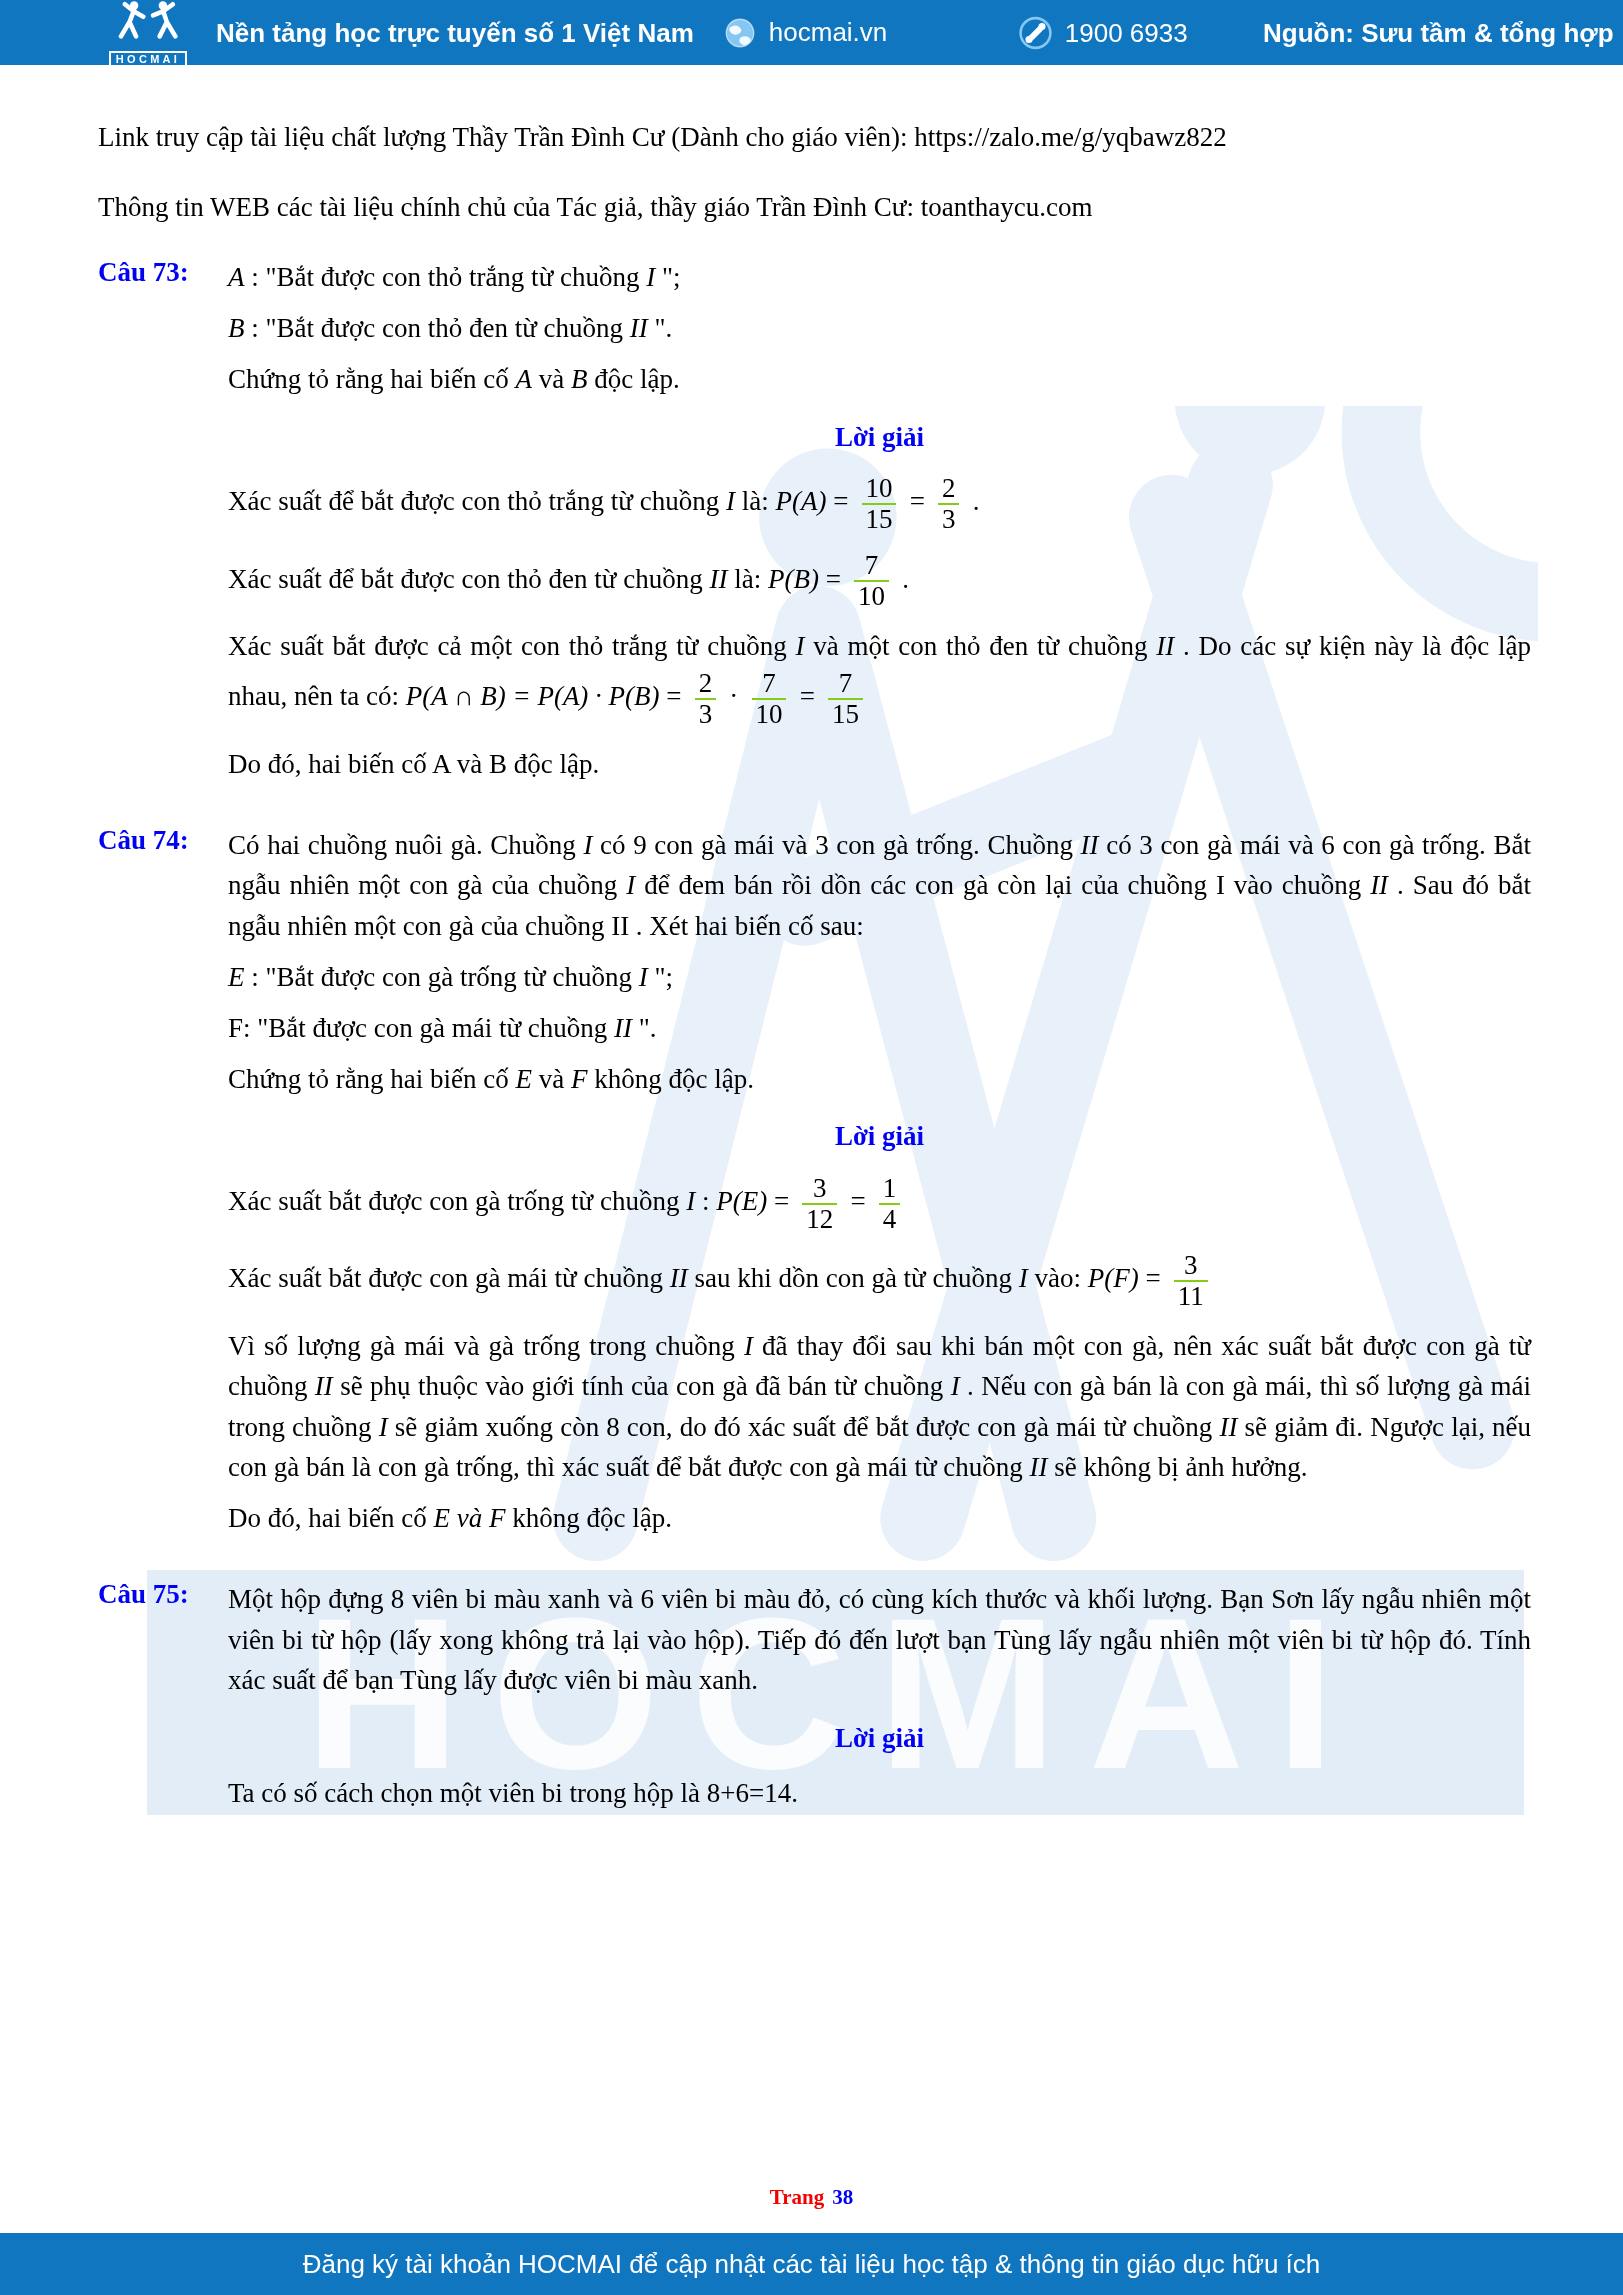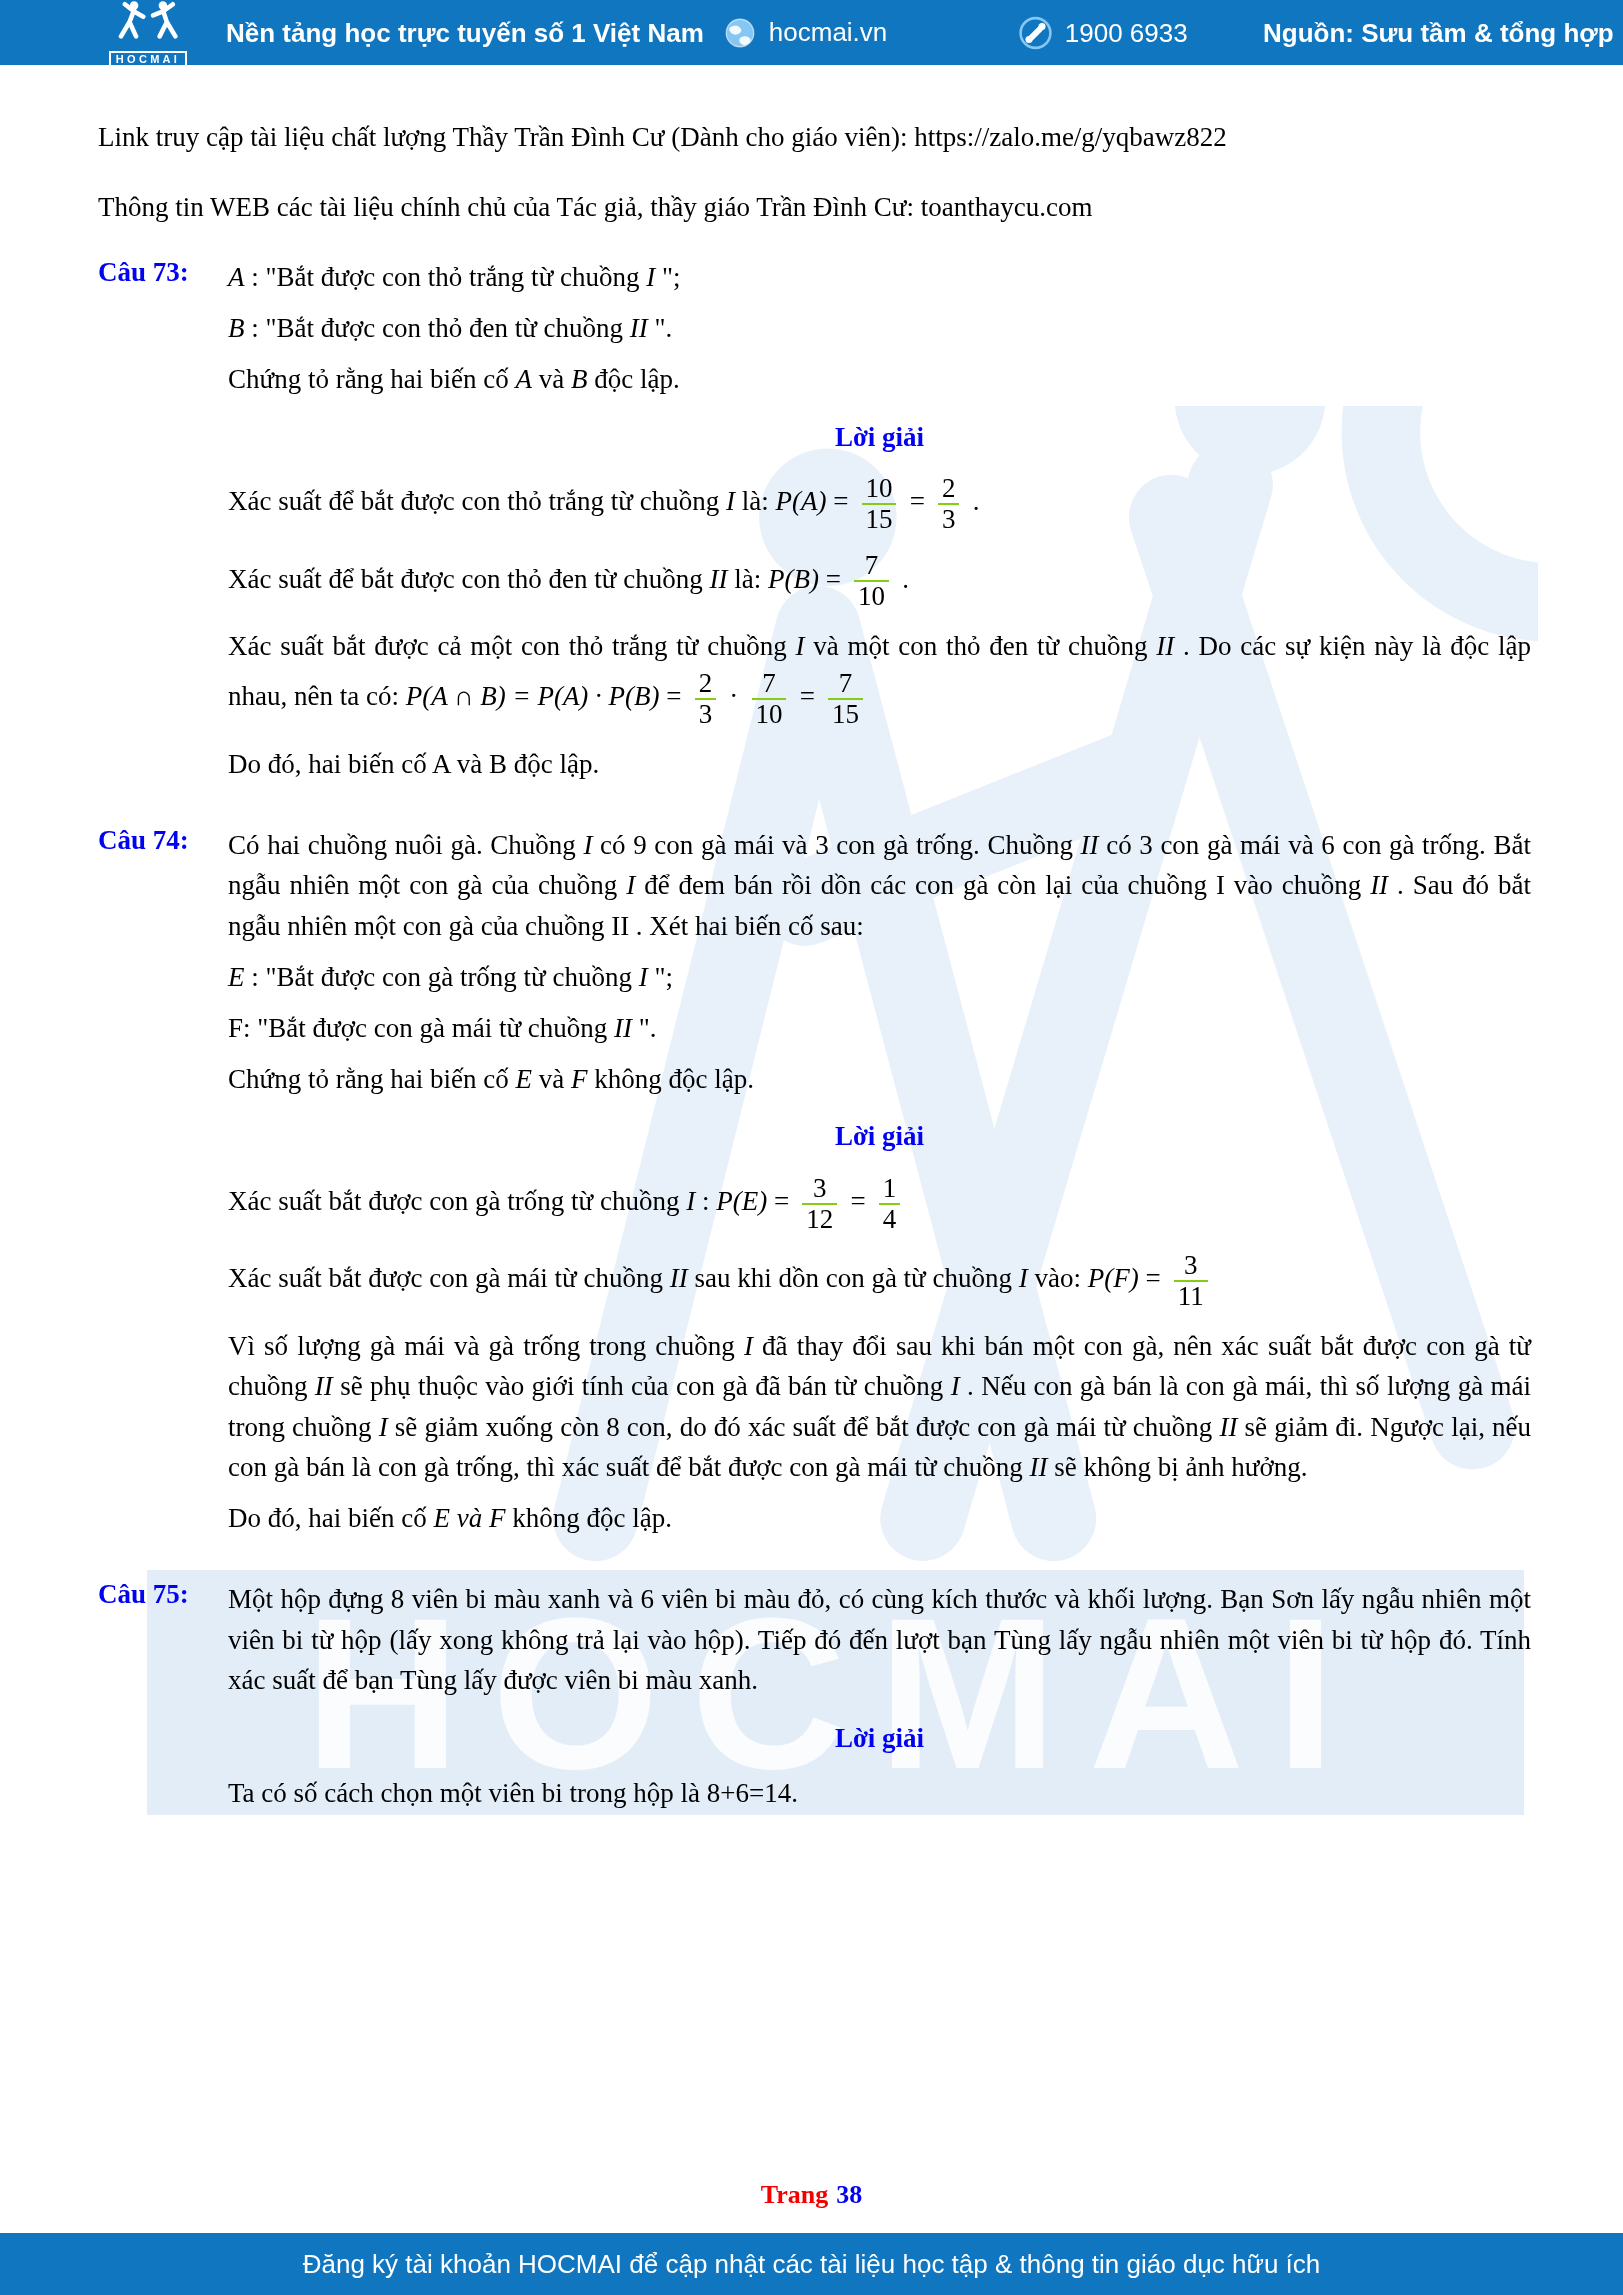--- a/index.html
+++ b/index.html
@@ -12,21 +12,21 @@
   .header{
     position:absolute;top:0;left:0;right:0;height:65px;background:#1076C0;z-index:3;
   }
   .logo{position:absolute;left:99px;top:1.3px;width:98px;text-align:center;}
   .logo svg{display:block;margin:0 auto;}
   .logo-box{
     display:inline-block;border:2px solid #fff;color:#fff;font-family:"Liberation Sans",sans-serif;
     font-size:11px;font-weight:bold;letter-spacing:3.3px;padding:0.7px 4.6px;line-height:1.1;margin-top:1.3px;
   }
   .tagline{
-    position:absolute;left:226px;top:50%;transform:translateY(-50%);
+    position:absolute;left:216px;top:50%;transform:translateY(-50%);
     color:#fff;font-family:"Liberation Sans",sans-serif;font-weight:bold;font-size:26px;white-space:nowrap;
   }
   .hgroup{position:absolute;top:50%;transform:translateY(-50%);display:flex;align-items:center;gap:11.8px;
     color:#fff;font-family:"Liberation Sans",sans-serif;font-size:26px;white-space:nowrap;}
   .hgroup-web{left:723px;}
   .hgroup-phone{left:1018px;}
   .hsource{position:absolute;left:1263px;top:50%;transform:translateY(-50%);
     color:#fff;font-family:"Liberation Sans",sans-serif;font-weight:bold;font-size:26px;white-space:nowrap;}
   
   .wm-fig{position:absolute;left:229px;top:406px;z-index:0;}
@@ -49,21 +49,21 @@
   .stem,.wrap-par{text-align:justify;}
   .sol-title{text-align:center;color:#0202F2;font-weight:bold;margin:17px 0 14.4px !important;}
   .math-line{margin:11.8px 0 !important;}
   .it{font-style:italic;}
   .frac{display:inline-block;text-align:center;vertical-align:middle;margin:2.6px 6.5px;line-height:1.08;}
   .frac .fnum{display:block;padding:0 3.9px;}
   .frac .fden{display:block;border-top:2px solid #84cc16;padding:0 3.9px;}
   
   .page-number{
     position:absolute;left:0;right:0;bottom:85px;text-align:center;z-index:1;
-    font-size:26px;font-weight:bold;
+    font-size:21px;font-weight:bold;
   }
   .page-number .pl{color:#F40000;}
   .page-number .pn{color:#0202F2;margin-left:7.9px;}
   .footbar{
     position:absolute;left:0;right:0;bottom:0;height:62px;background:#1076C0;z-index:3;
     display:flex;align-items:center;justify-content:center;
     color:#fff;font-family:"Liberation Sans",sans-serif;font-size:26px;
   }
 </style>
 </head>

